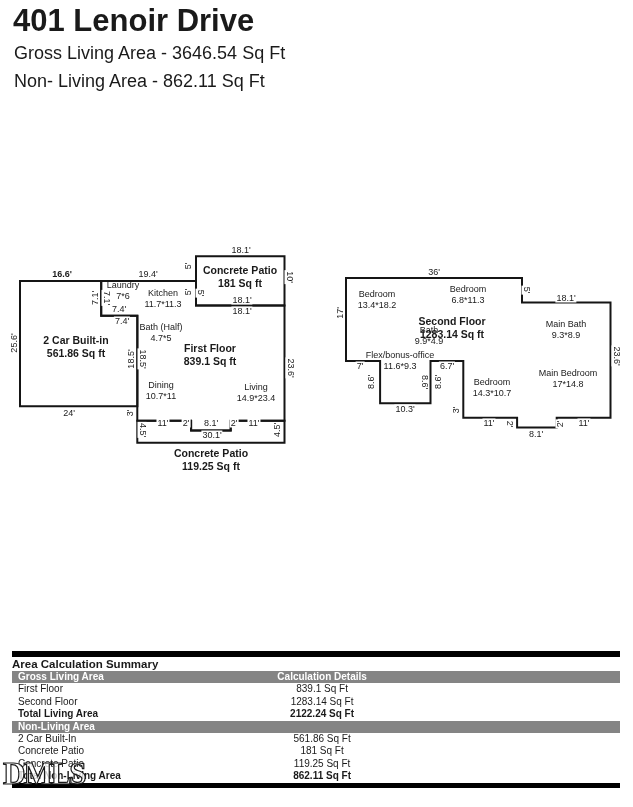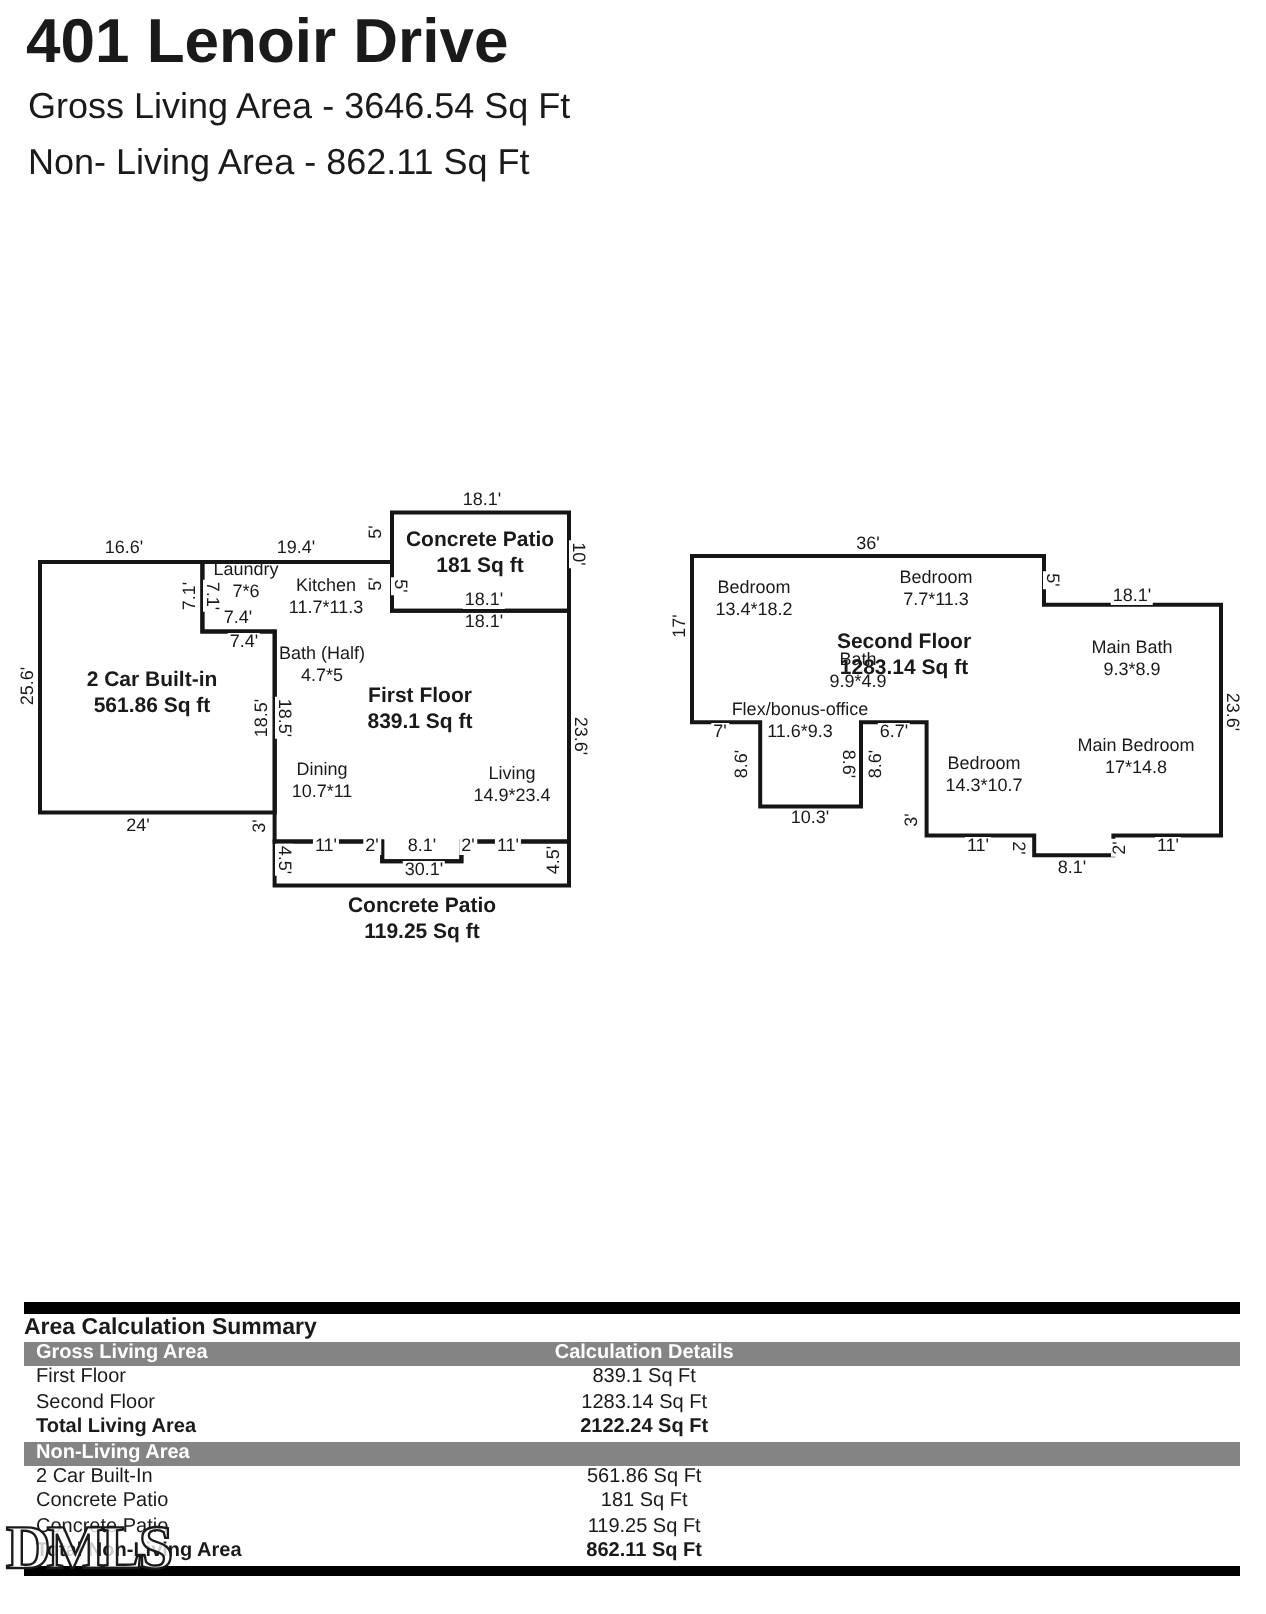--- a/index.html
+++ b/index.html
@@ -84,21 +84,21 @@
       <div>10.7*11</div>
     </div>
     <div class="room" style="left: 256px; top: 392px;">
       <div>Living</div>
       <div>14.9*23.4</div>
     </div>
     <div class="room bold" style="left: 211px; top: 460px;">
       <div>Concrete Patio</div>
       <div>119.25 Sq ft</div>
     </div>
-    <span class="dim" style="left: 62px; top: 274px;">16.6'</span>
+    <span class="dim" style="left: 62px; top: 274px; font-weight: bold;">16.6'</span>
     <span class="dim" style="left: 148px; top: 274px;">19.4'</span>
     <span class="dim" style="left: 241px; top: 250px;">18.1'</span>
     <span class="dim" style="left: 289px; top: 277px; transform: translate(-50%, -50%) rotate(90deg);">10'</span>
     <span class="dim" style="left: 188px; top: 266px; transform: translate(-50%, -50%) rotate(-90deg);">5'</span>
     <span class="dim" style="left: 188px; top: 292px; transform: translate(-50%, -50%) rotate(-90deg);">5'</span>
     <span class="dim" style="left: 200px; top: 293px; transform: translate(-50%, -50%) rotate(90deg);">5'</span>
     <span class="dim" style="left: 242px; top: 300px;">18.1'</span>
     <span class="dim" style="left: 242px; top: 311px;">18.1'</span>
     <span class="dim" style="left: 95px; top: 298px; transform: translate(-50%, -50%) rotate(-90deg);">7.1'</span>
     <span class="dim" style="left: 106px; top: 298px; transform: translate(-50%, -50%) rotate(90deg);">7.1'</span>
@@ -121,21 +121,21 @@
     <div class="room" style="left: 377px; top: 299px;">
       <div>Bedroom</div>
       <div>13.4*18.2</div>
     </div>
     <div class="room" style="left: 429px; top: 295px; margin-top: 40px;">
       <div>Bath</div>
       <div>9.9*4.9</div>
     </div>
     <div class="room" style="left: 468px; top: 294px;">
       <div>Bedroom</div>
-      <div>7.7*11.3</div>
+      <div>6.8*11.3</div>
     </div>
     <div class="room bold" style="left: 452px; top: 328px;">
       <div>Second Floor</div>
       <div>1283.14 Sq ft</div>
     </div>
     <div class="room" style="left: 530px; top: 329px; margin-left: 36px;">
       <div>Main Bath</div>
       <div>9.3*8.9</div>
     </div>
     <div class="room" style="left: 400px; top: 360px;">

